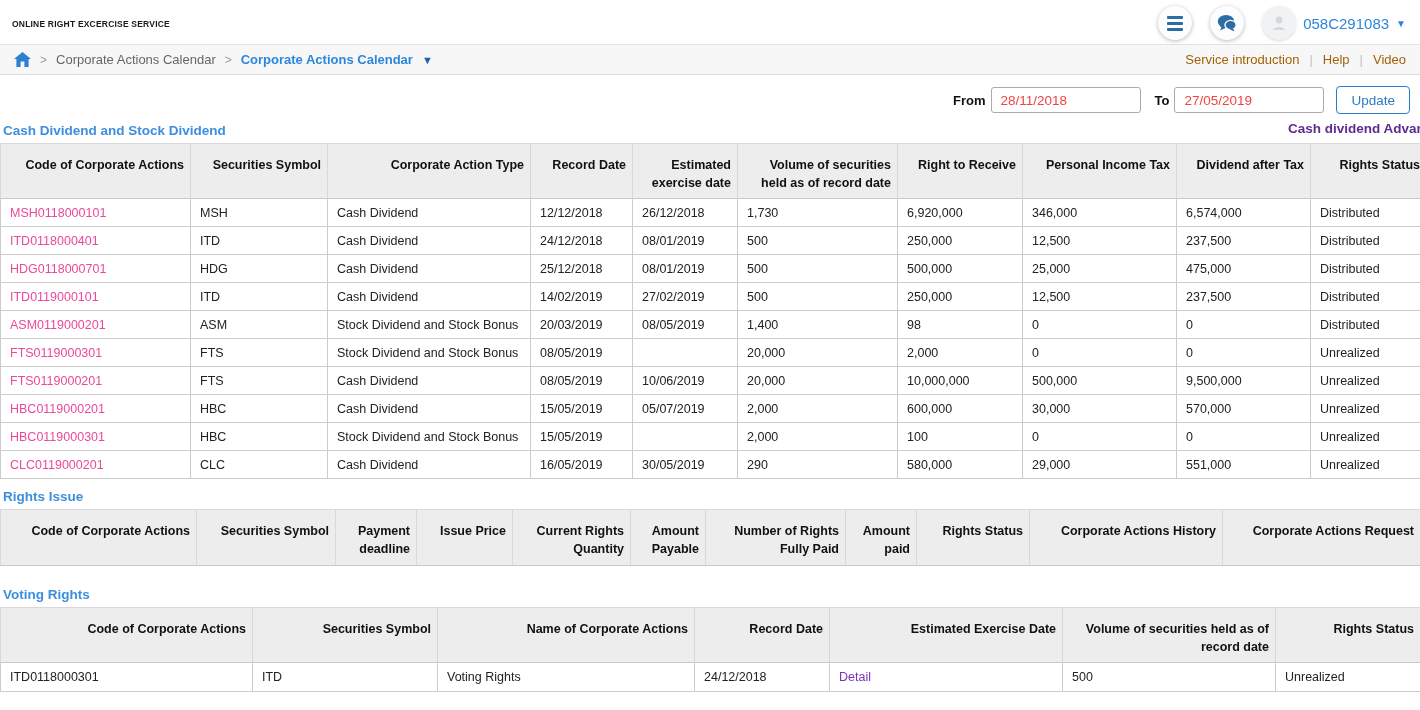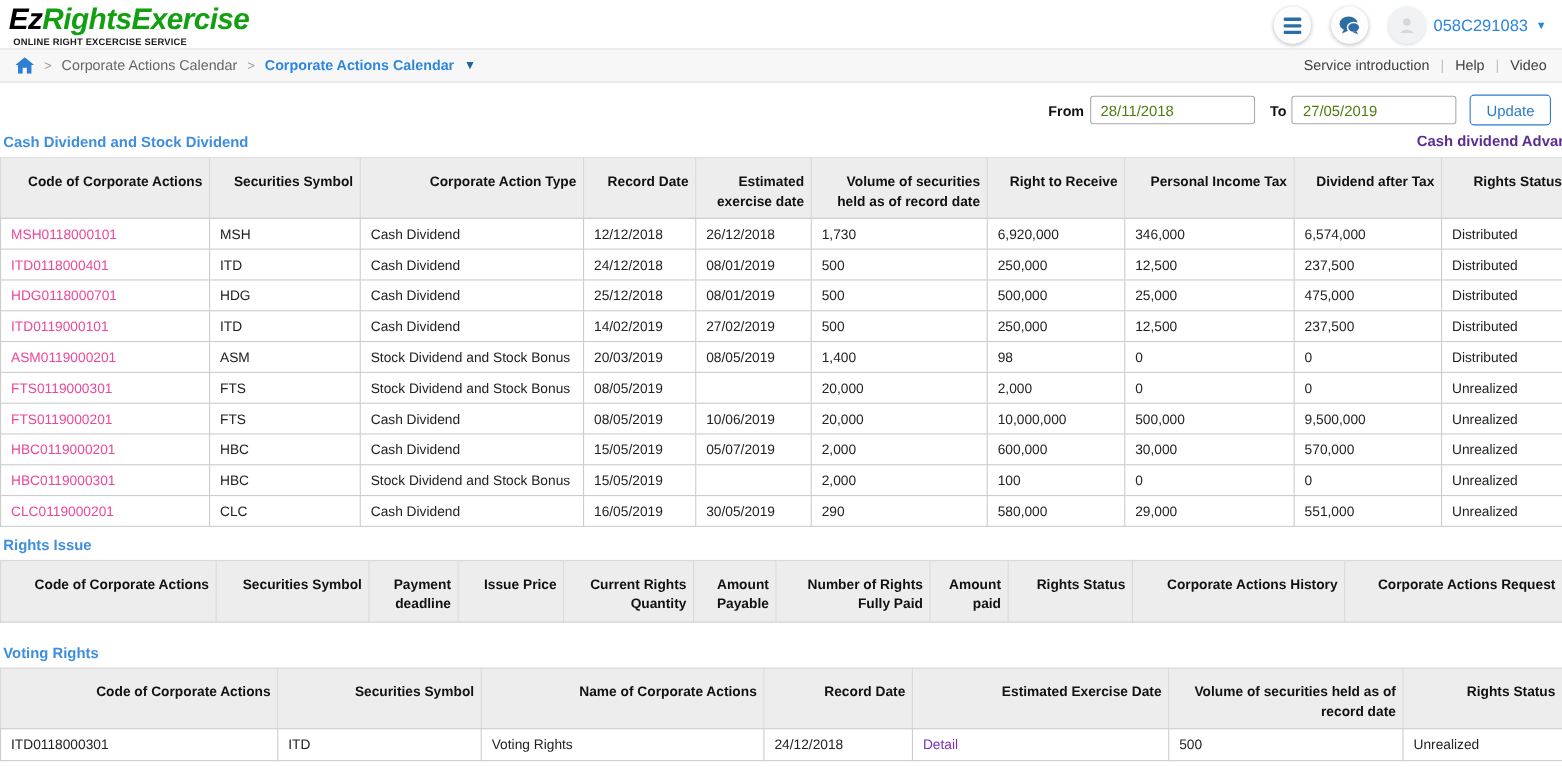--- a/index.html
+++ b/index.html
@@ -24,28 +24,28 @@
 
   
   .breadcrumb-bar { height:31px; background:#f7f7f7; border-top:1px solid #e4e4e4; border-bottom:1px solid #ddd;
     display:flex; justify-content:space-between; align-items:center; padding:0 14px; }
   .crumbs { display:flex; align-items:center; gap:9px; font-size:13px; }
   .crumb-sep { color:#9a9a9a; font-size:12px; }
   .crumb-parent { color:#666; text-decoration:none; }
   .crumb-current { color:#2c87dc; font-weight:bold; text-decoration:none; }
   .crumb-caret { color:#2061a5; font-size:11px; cursor:pointer; }
   .nav-links { display:flex; align-items:center; font-size:13px; }
-  .nav-links a { color:#404040; text-decoration:none; cursor:pointer; }
+  .nav-links a { color:#a16207; text-decoration:none; cursor:pointer; }
   .nav-links a + a::before { content:"|"; color:#c0c0c0; margin:0 10px; font-weight:normal; }
 
   
   .filter-row { display:flex; justify-content:flex-end; align-items:center; margin:11px 10px 0 0; }
   .filter-label { font-size:13px; font-weight:bold; color:#111; margin-right:5px; }
   .date-input { width:150px; height:26px; border:1px solid #ababab; border-radius:3px;
-    padding:2px 9px; font-size:13.5px; color:#4d7c0f; font-family:"Liberation Sans",sans-serif; }
+    padding:2px 9px; font-size:13.5px; color:#ef4444; font-family:"Liberation Sans",sans-serif; }
   .to-label { margin-left:14px; }
   .update-btn { margin-left:12px; height:28px; padding:0 14px; background:#fff; border:1px solid #2a7cc7;
     border-radius:4px; color:#2a7cc7; font-size:13.5px; font-family:"Liberation Sans",sans-serif; cursor:pointer; }
 
   
   .section-row { position:relative; margin-top:7px; height:17px; }
   .section-title { color:#3e8ede; font-weight:bold; font-size:13.5px; padding-left:3px; white-space:nowrap;text-align:center; }
   .advance-link { position:absolute; left:1288px; top:0; color:#5c2d91; font-weight:bold; font-size:13.5px;
     white-space:nowrap; text-decoration:none; cursor:pointer; }
 
@@ -58,21 +58,20 @@
   a.code-link { color:#ec4899; text-decoration:none; cursor:pointer; }
   a.detail-link { color:#7d30b5; text-decoration:none; cursor:pointer; }
   .mt-ri { margin-top:8px; }
   .mt-vr { margin-top:19px; }
 </style>
 </head>
 <body>
 
 <div class="topbar">
   <div class="logo-wrap">
-    <div class="logo-line"><span class="logo-ez">Ez</span><span class="logo-rest">RightsExercise</span></div>
     <div class="tagline">ONLINE RIGHT EXCERCISE SERVICE</div>
   </div>
   <div class="top-icons">
     <div class="icon-circle">
       <div class="hamburger">
           <span></span>
           <span></span>
           <span></span>
         </div>
     </div>

